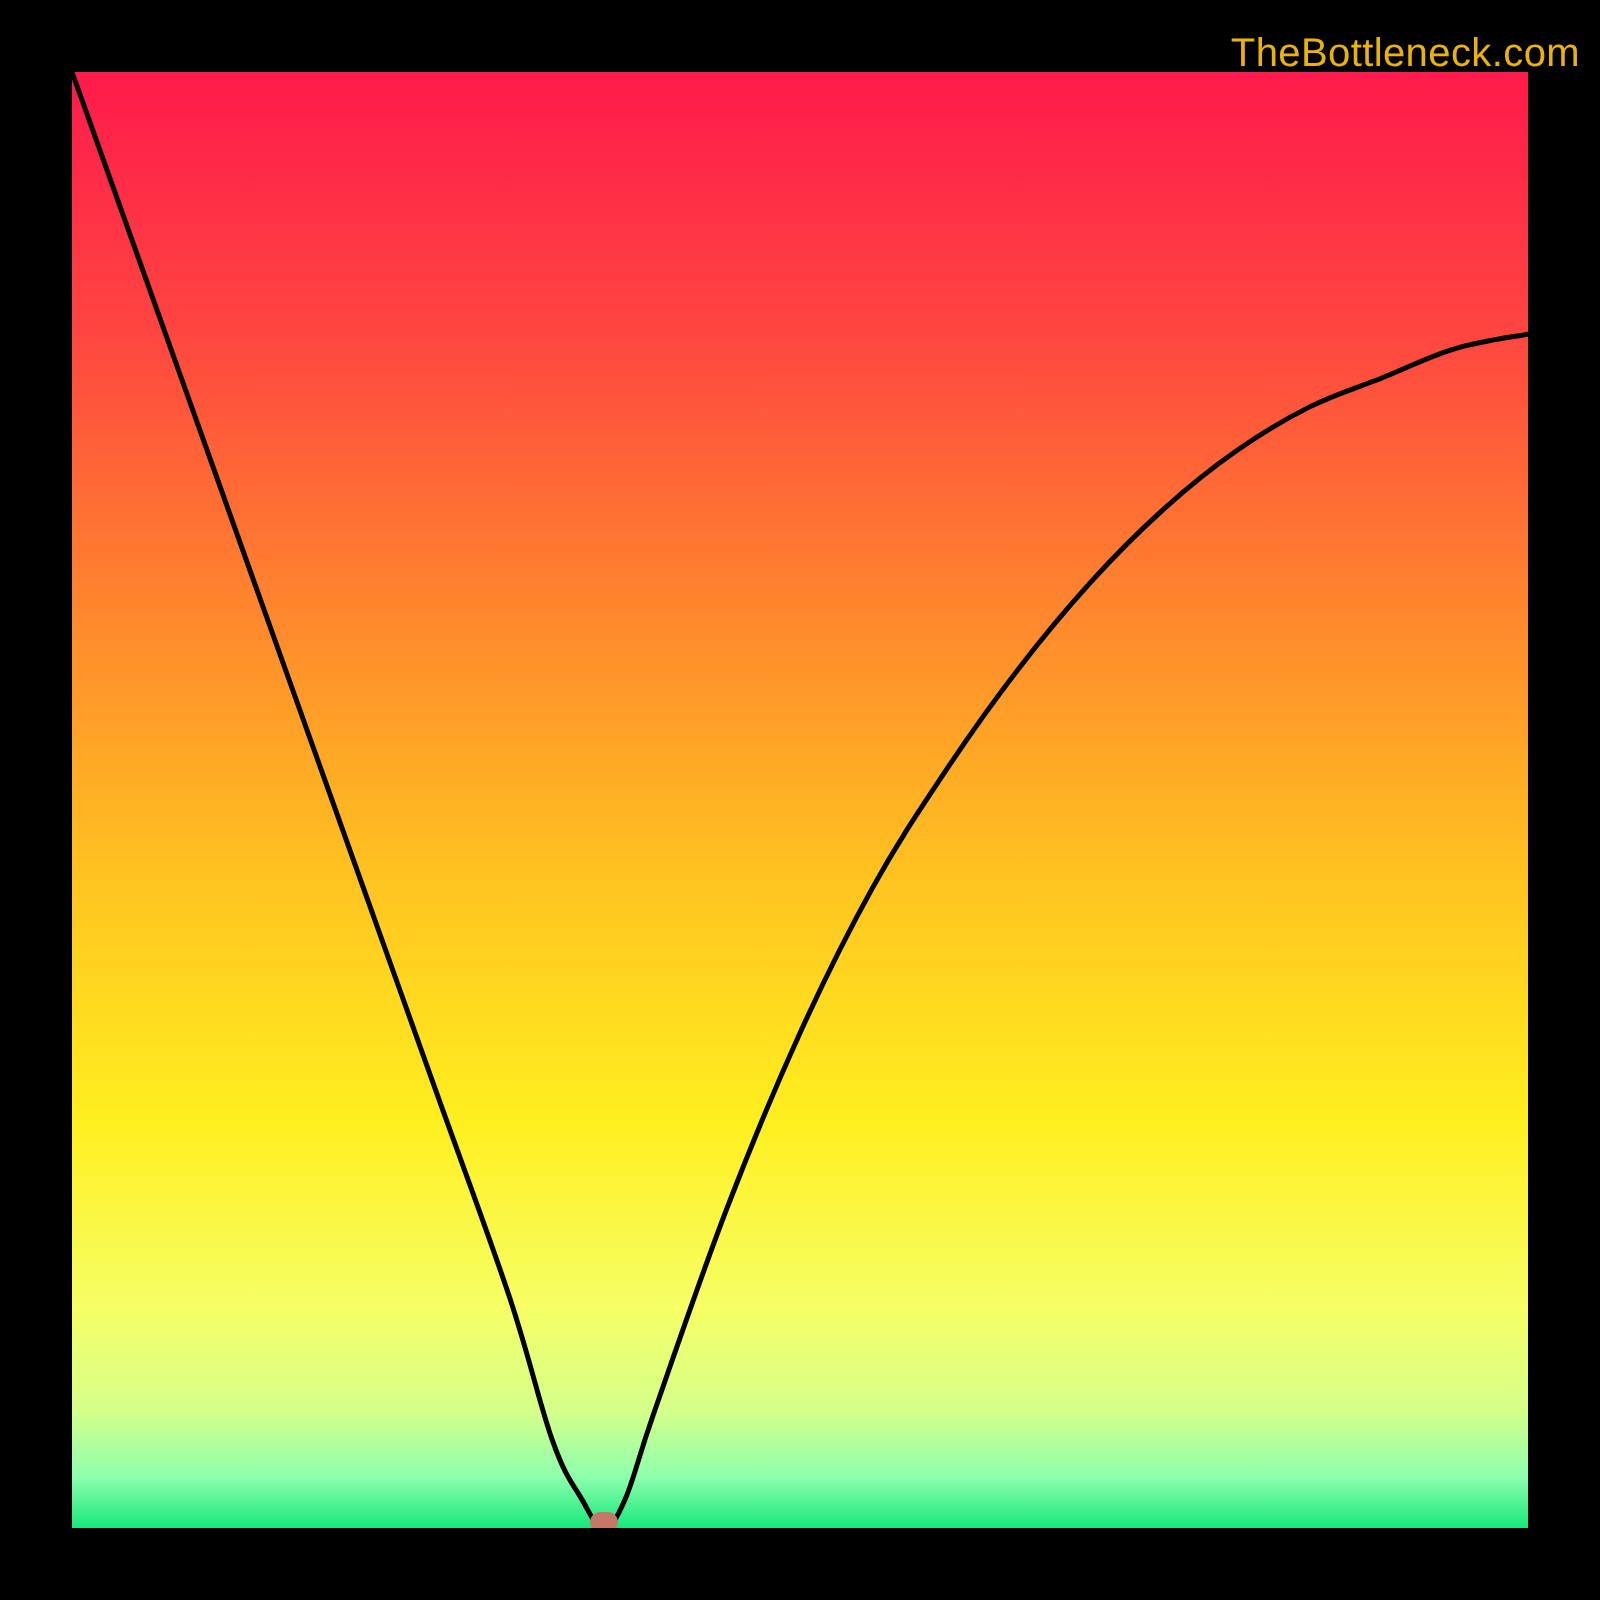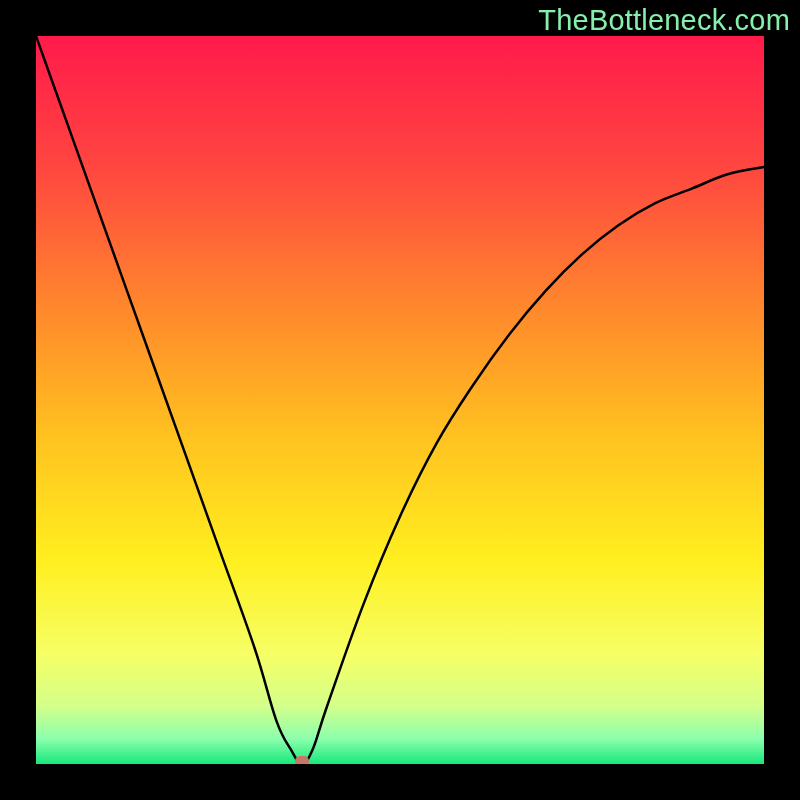--- a/index.html
+++ b/index.html
@@ -14,24 +14,24 @@
   .frame {
     position: absolute;
     left: 0;
     top: 0;
     width: 800px;
     height: 800px;
     background: #000;
   }
   .watermark {
     position: absolute;
-    top: 4px;
+    top: 16px;
     right: 10px;
-    color: #86efac;
-    font-size: 29px;
+    color: #eab308;
+    font-size: 20px;
     font-weight: 500;
     letter-spacing: 0.2px;
   }
   .plot-area {
     position: absolute;
     left: 36px;
     top: 36px;
     width: 728px;
     height: 728px;
     overflow: hidden;

